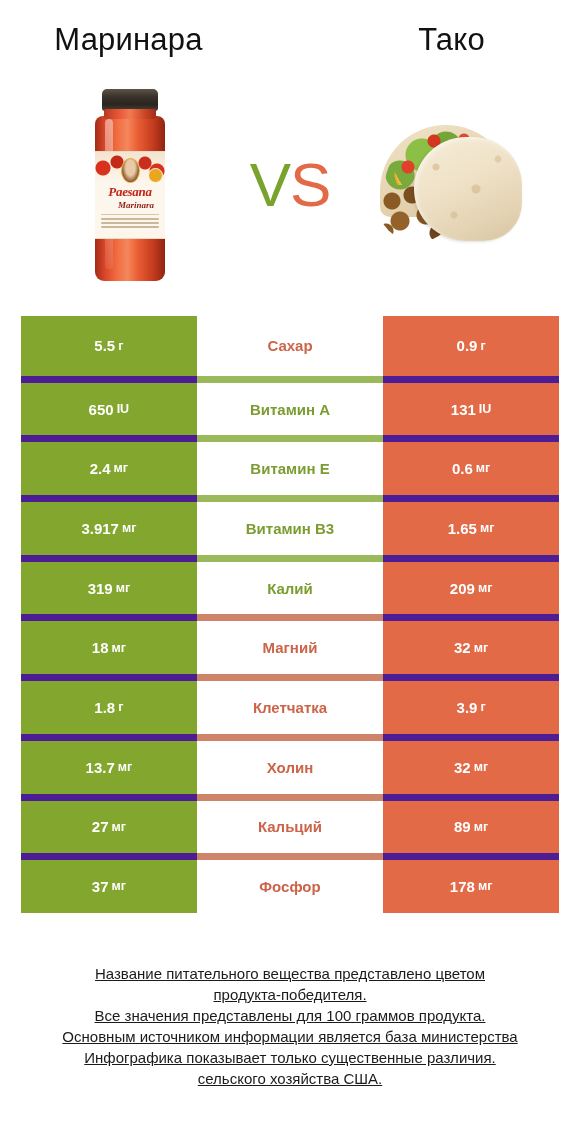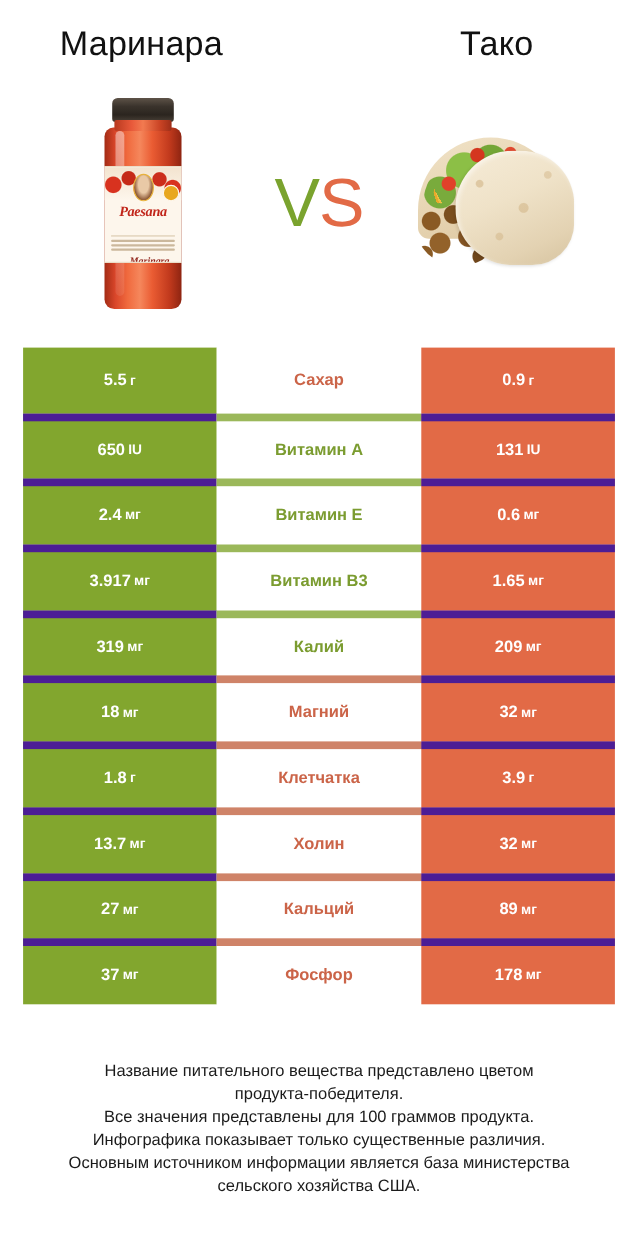--- a/index.html
+++ b/index.html
@@ -83,21 +83,21 @@
     border:1.5px solid #e8b23c; border-radius:50%;
   }
   .lbl-brand {
     position:absolute; top:32px; left:0; width:70px; text-align:center;
     font-family:"Liberation Serif", serif; font-weight:700; font-style:italic;
     font-size:13px; color:#c1251a; letter-spacing:-0.3px; line-height:15px;
   }
   .lbl-sub {
     position:absolute; top:48px; left:0; width:82px; text-align:center;
     font-family:"Liberation Serif", serif; font-style:italic; font-weight:700;
-    font-size:9px; color:#8d1d14; line-height:11px;margin-top:32px;
+    font-size:9px; color:#8d1d14; line-height:11px;
   }
   .lbl-fine {
     position:absolute; top:62px; left:6px; width:58px;
     border-top:1px solid #d9c7ab; padding-top:3px;
   }
   .lbl-fine i { display:block; height:1.6px; background:#cbb89c; margin-bottom:2.5px; border-radius:1px; }
   .lbl-badge {
     position:absolute; top:16px; right:2px; width:15px; height:15px;
     border-radius:50%; background:#e8a71f; border:1px solid #fdf6ec;
   }
@@ -183,20 +183,21 @@
   .row:first-child .cell-mid { border-top:none; }
   .row .cell-mid.sep-green  { border-top-color:#9bb85a; }
   .row .cell-mid.sep-orange { border-top-color:#cf8368; }
 
   
   .footer {
     position:absolute; top:963px; left:0; width:580px;
     text-align:center; font-size:15px; font-weight:300;
     line-height:21px; color:#1b1b1b;
     padding:0 26px;
+    text-decoration:underline;
   }
   .footer div { white-space:normal; }
 </style>
 </head>
 <body>
 
 <div class="page">
 
   <div class="titles">
     <div class="title left">Маринара</div>
@@ -373,18 +374,18 @@
           <b>178</b>
           <span>мг</span>
         </div>
       </div>
     </div>
 
   <div class="footer">
     <div>Название питательного вещества представлено цветом</div>
     <div>продукта-победителя.</div>
     <div>Все значения представлены для 100 граммов продукта.</div>
+    <div>Основным источником информации является база министерства</div>
     <div>Инфографика показывает только существенные различия.</div>
-    <div>Основным источником информации является база министерства</div>
     <div>сельского хозяйства США.</div>
   </div>
 
 </div>
 
 </body></html>

